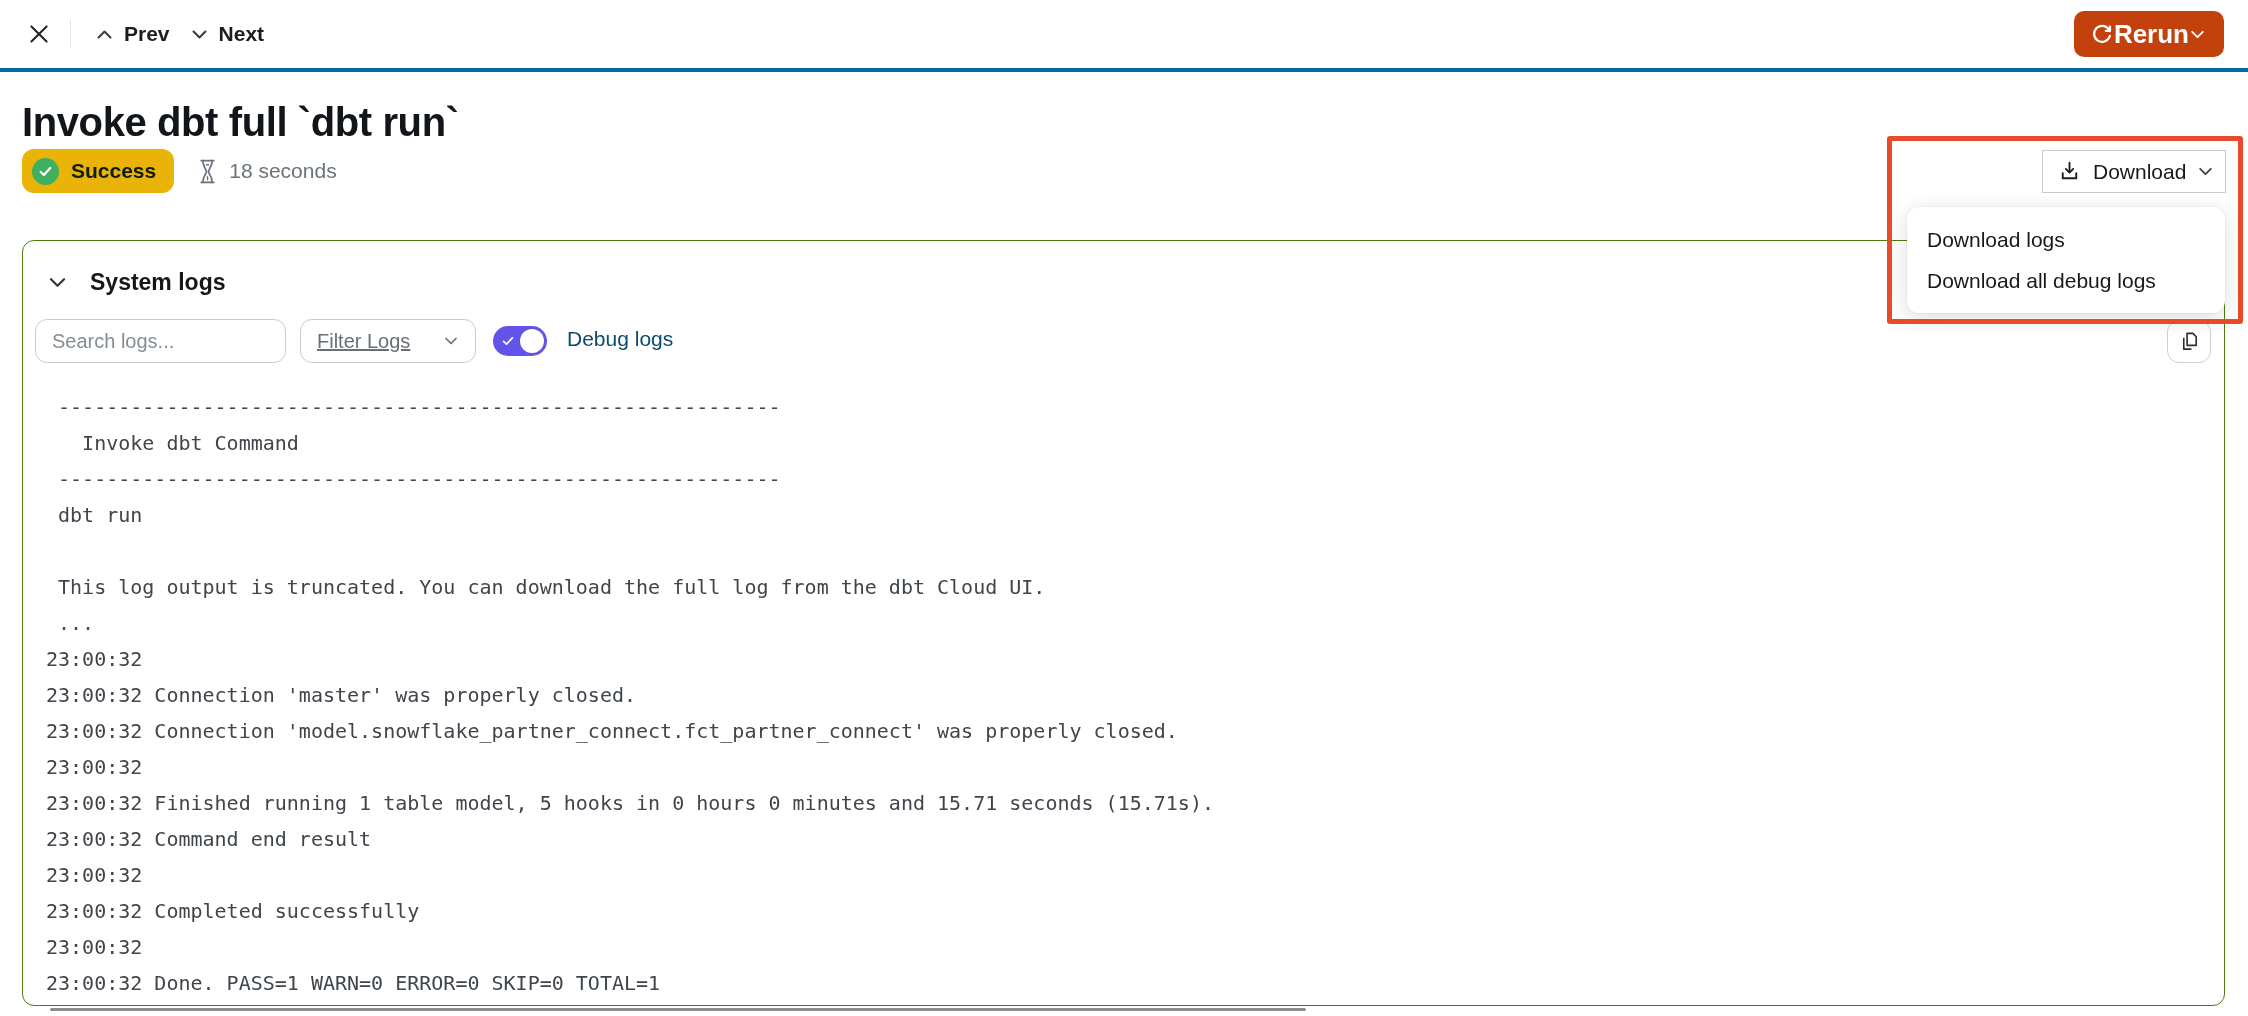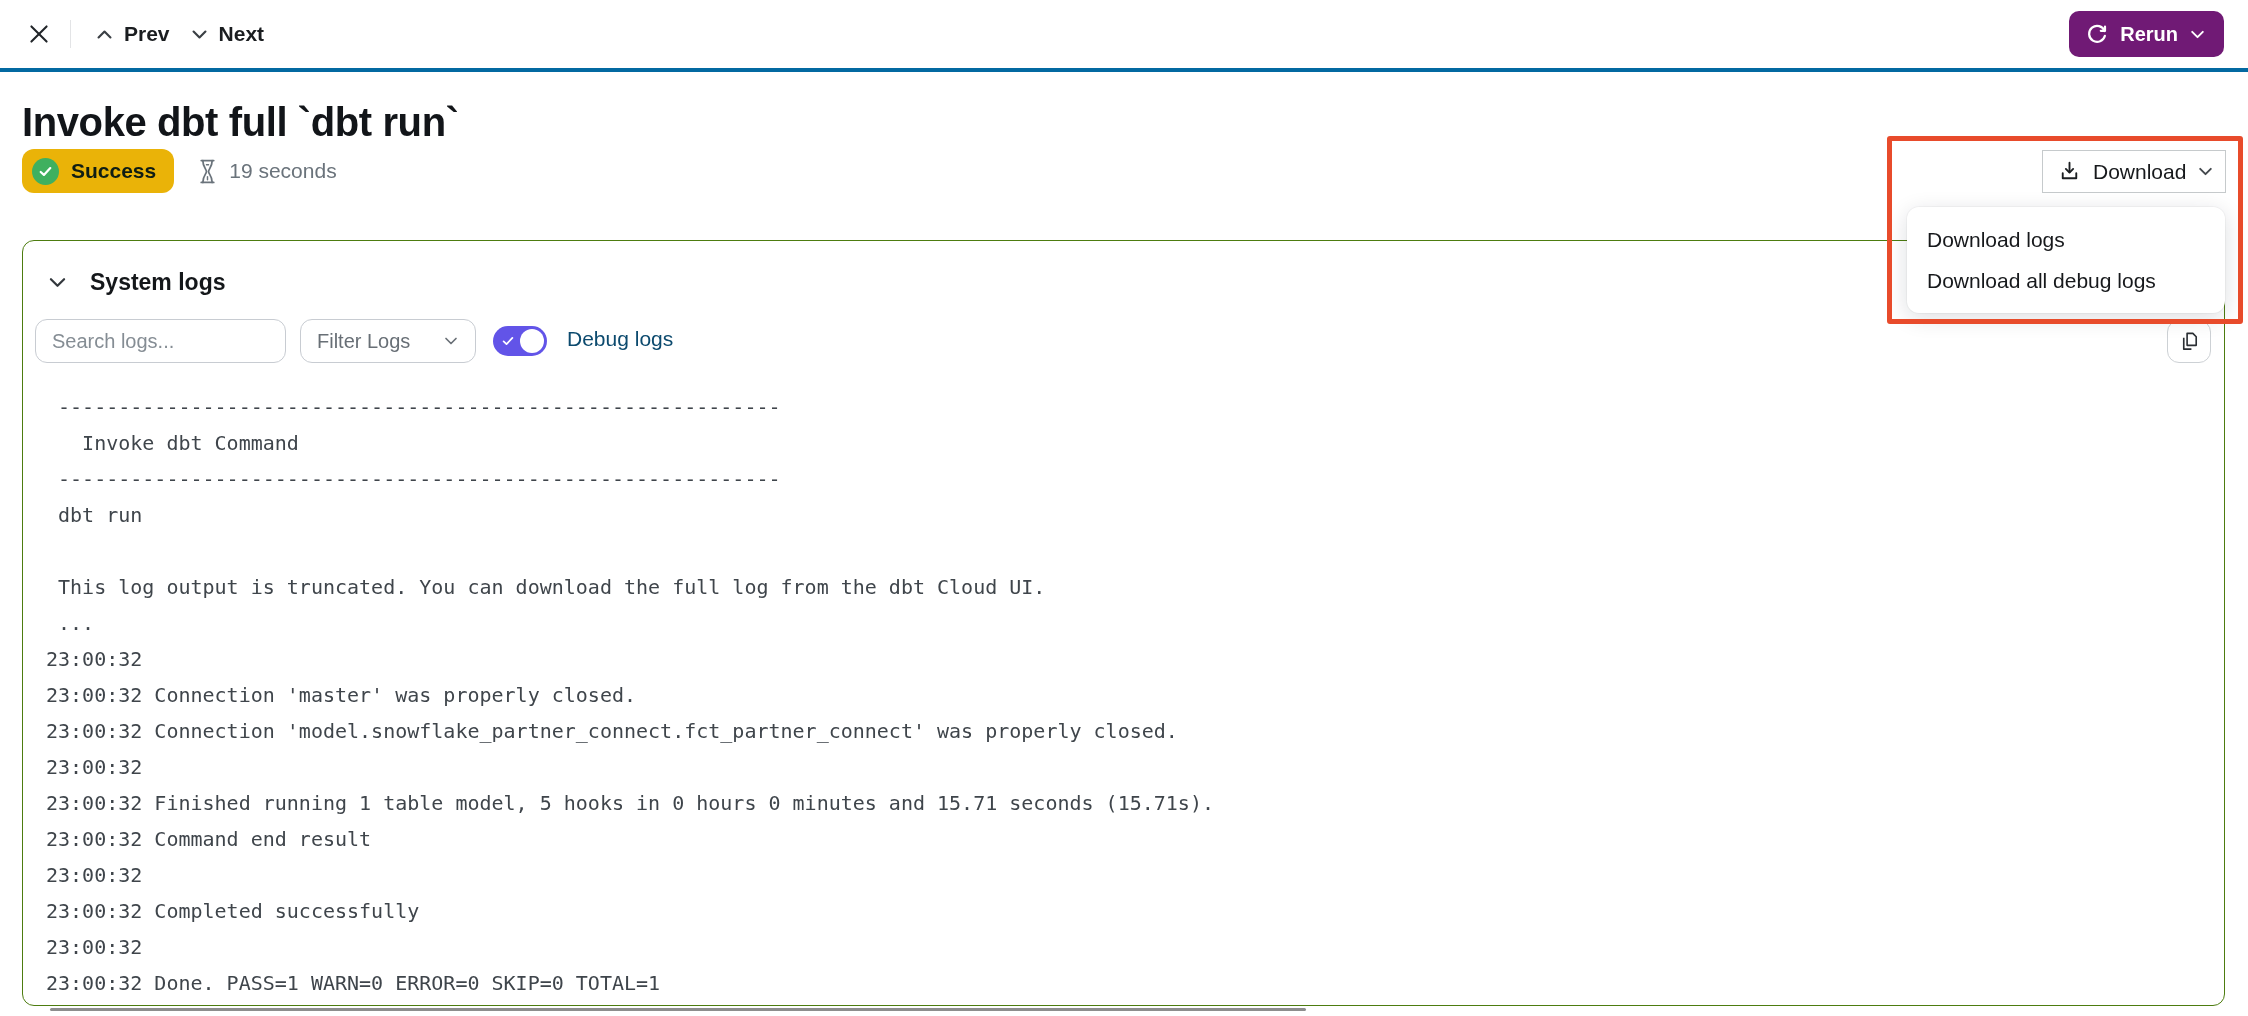--- a/index.html
+++ b/index.html
@@ -6,21 +6,21 @@
   html,body { width: 2248px; height: 1016px; background:#fff; }
   body { font-family: "Liberation Sans", sans-serif; color:#16191c; overflow:hidden; }
   .screen { position:relative; width:2248px; height:1016px; background:#fff; }
 
   
   .topbar { height:72px; display:flex; align-items:center; padding:0 24px 0 18px; border-bottom:4px solid #0369a1; background:#fff; }
   .iconbtn { background:none; border:none; cursor:pointer; display:flex; align-items:center; justify-content:center; padding:8px; border-radius:8px; }
   .vdiv { width:1px; height:28px; background:#e3e4e6; margin:0 14px 0 10px; }
   .navbtn { background:none; border:none; cursor:pointer; display:flex; align-items:center; gap:10px; font-family:"Liberation Sans",sans-serif; font-size:21px; font-weight:600; color:#1a1d20; padding:8px 10px; border-radius:8px; }
   .spacer { flex:1; }
-  .rerun { display:flex; align-items:center; gap:11px; background:#701a75; color:#fff; border:none; cursor:pointer; height:46px; padding:0 18px 0 16px; border-radius:10px; font-family:"Liberation Sans",sans-serif; font-size:20px; font-weight:600; }
+  .rerun { display:flex; align-items:center; background:#c2410c; color:#fff; border:none; cursor:pointer; height:46px; padding:0 18px 0 16px; border-radius:10px; font-family:"Liberation Sans",sans-serif; font-size:26px; font-weight:600; }
 
   
   .main { padding:0 0 0 22px; }
   h1.title { margin-top:26px; font-size:40px; line-height:48px; font-weight:700; letter-spacing:-0.4px; color:#121519; }
   .status-row { margin-top:3px; display:flex; align-items:center; gap:22px; height:44px; }
   .badge { display:flex; align-items:center; gap:12px; background:#eab308; border-radius:12px; height:44px; padding:0 18px 0 10px; font-size:21px; font-weight:600; color:#0f1d14; }
   .badge-circle { width:27px; height:27px; border-radius:50%; background:#3fb05f; display:flex; align-items:center; justify-content:center; }
   .duration { display:flex; align-items:center; gap:10px; font-size:21px; color:#6a737b; }
 
   
@@ -28,21 +28,21 @@
   .menu { position:absolute; left:1907px; top:207px; width:318px; border-radius:12px; background:#fff; box-shadow:0 5px 22px rgba(16,24,40,.14), 0 0 0 1px rgba(0,0,0,.03); padding:12px 0; z-index:40; }
   .menu-item { height:41px; display:flex; align-items:center; padding:0 20px; font-size:21px; color:#17191c; cursor:pointer; }
   .annotation { position:absolute; left:1887px; top:136px; width:356px; height:188px; border:5px solid #e84b2b; border-radius:3px; z-index:50; pointer-events:none; }
 
   
   .logs-card { position:absolute; left:22px; top:240px; width:2203px; height:766px; background:#fff; border:1px solid #4d7c0f; border-radius:12px; z-index:1; }
   .card-head { display:flex; align-items:center; gap:22px; padding:28px 0 0 24px; }
   .card-head .label { font-size:23px; font-weight:700; color:#14171a; }
   .toolbar-search { position:absolute; left:12px; top:78px; width:251px; height:44px; border:1.5px solid #c8ccd2; border-radius:12px; padding:0 16px; font-family:"Liberation Sans",sans-serif; font-size:20px; color:#30353a; background:#fff; }
   .toolbar-search::placeholder { color:#858d94; }
-  .filter-btn { position:absolute; left:277px; top:78px; width:176px; height:44px; display:flex; align-items:center; justify-content:space-between; padding:0 16px; background:#fff; border:1.5px solid #c8ccd2; border-radius:12px; cursor:pointer; font-family:"Liberation Sans",sans-serif; font-size:20px; font-weight:500; color:#686f76; }
+  .filter-btn { position:absolute; left:277px; top:78px; width:176px; height:44px; display:flex; align-items:center; justify-content:space-between; padding:0 16px; background:#fff; border:1.5px solid #c8ccd2; border-radius:12px; cursor:pointer; font-family:"Liberation Sans",sans-serif; font-size:20px; font-weight:500; color:#686f76;text-decoration:underline; }
   .toggle { position:absolute; left:470px; top:85px; width:54px; height:30px; border-radius:15px; background:#6254e8; cursor:pointer; }
   .toggle .knob { position:absolute; right:3px; top:3px; width:24px; height:24px; border-radius:50%; background:#fff; }
   .toggle svg { position:absolute; left:8px; top:8px; }
   .toggle-label { position:absolute; left:544px; top:86px; font-size:21px; font-weight:500; color:#0c4a6e; }
   .copy-btn { position:absolute; right:13px; top:79px; width:44px; height:43px; background:#fff; border:1.5px solid #cdd1d5; border-radius:12px; display:flex; align-items:center; justify-content:center; cursor:pointer; }
   pre.log { position:absolute; left:0; top:148px; margin:0; padding:0 24px 0 23px; font-family:"DejaVu Sans Mono", monospace; font-size:20px; line-height:36px; color:#3f454b; white-space:pre; }
 
   .bottom-line { position:absolute; left:50px; top:1008px; width:1256px; height:3px; background:#8d8d8d; border-radius:2px; z-index:5; cursor:pointer; }
 
   svg.ic { display:block; }
@@ -110,21 +110,21 @@
         <span>
           <svg class="ic" width="23" height="27" viewBox="0 0 22 26" fill="none" stroke="#6a737b" stroke-width="1.7" stroke-linecap="round">
             <line x1="5" y1="2.5" x2="17" y2="2.5"></line>
             <line x1="5" y1="23.5" x2="17" y2="23.5"></line>
             <path d="M6.5 2.5 C6.5 9 10 10.5 10 13 C10 15.5 6.5 17 6.5 23.5"></path>
             <path d="M15.5 2.5 C15.5 9 12 10.5 12 13 C12 15.5 15.5 17 15.5 23.5"></path>
             <line x1="10" y1="6.5" x2="12" y2="6.5" stroke-width="1.4"></line>
             <line x1="11" y1="18" x2="11" y2="21" stroke-width="1.4"></line>
           </svg>
         </span>
-        <span>19 seconds</span>
+        <span>18 seconds</span>
       </span>
     </div>
   </main>
 
   <button class="download-btn">
     <span>
       <svg class="ic" width="25" height="25" viewBox="0 0 24 24" fill="none" stroke="#1b1e21" stroke-width="1.8" stroke-linecap="round" stroke-linejoin="round">
         <line x1="12" y1="3.5" x2="12" y2="12.5"></line>
         <polyline points="8.5,9.5 12,13 15.5,9.5"></polyline>
         <polyline points="5.5,13.5 5.5,18.5 18.5,18.5 18.5,13.5"></polyline>

